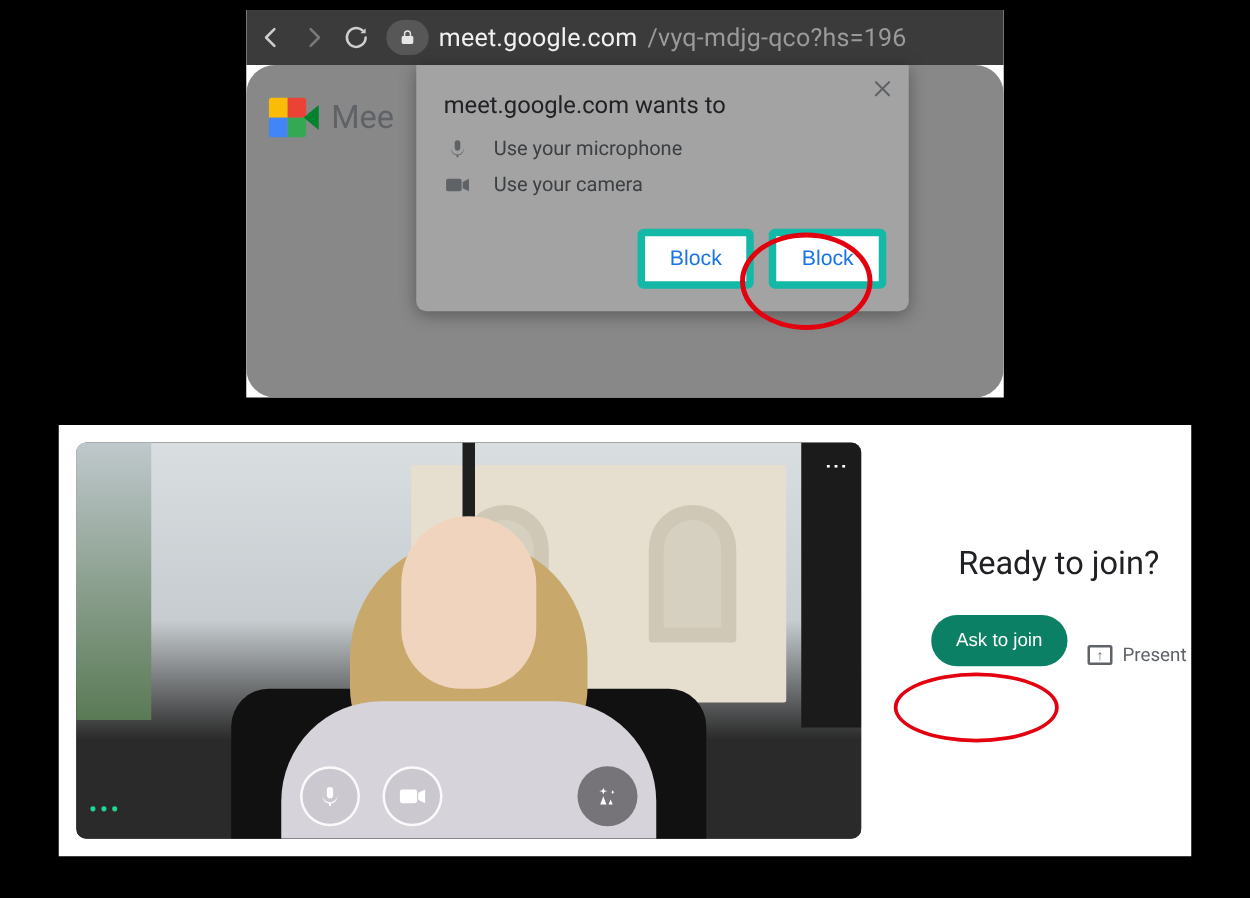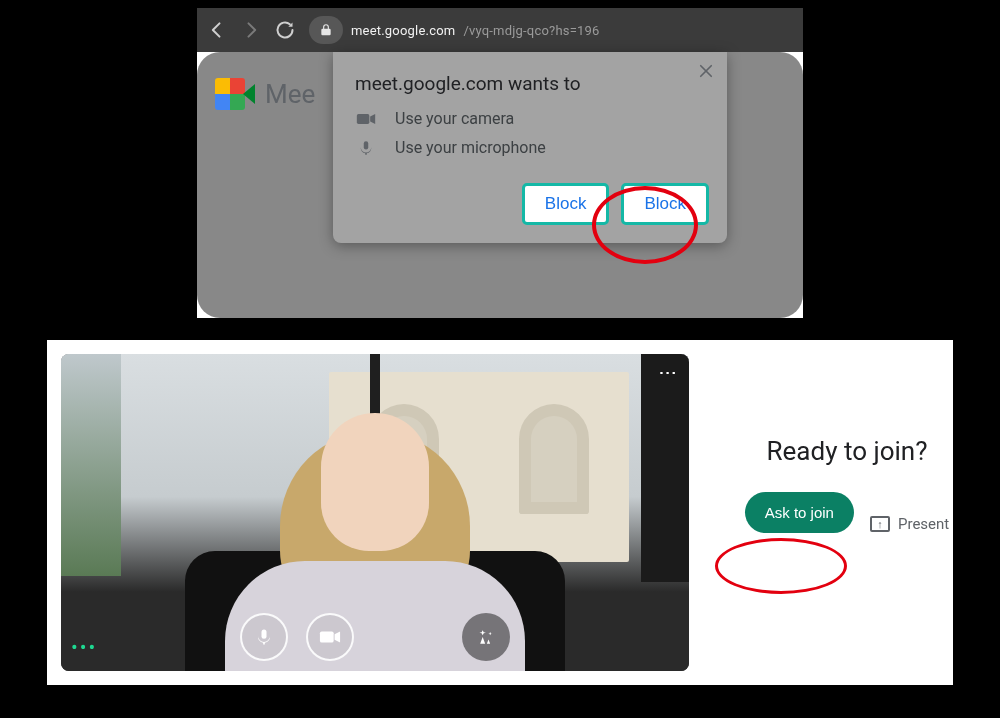--- a/index.html
+++ b/index.html
@@ -30,21 +30,21 @@
     padding: 0 10px;
   }
   .nav-icon { color: #cfcfcf; font-size: 20px; line-height: 1; }
   .nav-icon.fwd { color: #7a7a7a; }
   .url-box {
     flex: 1;
     display: flex;
     align-items: center;
     gap: 8px;
     color: #cfcfcf;
-    font-size: 13px;
+    font-size: 20px;
     letter-spacing: .2px;
     overflow: hidden;
     white-space: nowrap;
   }
   .lock-wrap {
     width: 34px; height: 28px;
     background: #575757;
     border-radius: 14px;
     display: flex; align-items: center; justify-content: center;
     color: #e6e6e6;
@@ -100,21 +100,21 @@
   .perm-title { font-size: 19px; color: #202124; margin-bottom: 14px; }
   .perm-row {
     display: flex; align-items: center; gap: 18px;
     font-size: 16px; color: #3c4043; margin: 10px 0;
   }
   .perm-icon { width: 22px; color: #5f6368; display: flex; justify-content: center; }
   .perm-actions {
     display: flex; justify-content: flex-end; gap: 12px; margin-top: 26px;
   }
   .perm-btn {
-    border: 3px solid #14b8a6; background: #fff;
+    border: 6px solid #14b8a6; background: #fff;
     border-radius: 5px; padding: 8px 20px;
     font-size: 17px; color: #1a73e8; cursor: pointer;
     font-weight: 500;
   }
   .annot-ellipse-top {
     position: absolute;
     left: 259px; top: 134px;
     width: 106px; height: 78px;
     border: 4px solid #e3000f;
     border-radius: 50%;
@@ -306,36 +306,36 @@
       <span class="perm-close">
         <svg width="18" height="18" viewBox="0 0 24 24" stroke="currentColor" stroke-width="2.2" stroke-linecap="round">
             <line x1="5" y1="5" x2="19" y2="19"></line>
             <line x1="19" y1="5" x2="5" y2="19"></line>
           </svg>
       </span>
       <div class="perm-title">meet.google.com wants to</div>
 
       <div class="perm-row">
         <span class="perm-icon">
+          <svg width="18" height="18" viewBox="0 0 24 24" fill="currentColor">
+              <path d="M12 14a3 3 0 0 0 3-3V6a3 3 0 0 0-6 0v5a3 3 0 0 0 3 3z"></path>
+              <path d="M19 11a7 7 0 0 1-14 0h2a5 5 0 0 0 10 0zM11 21h2v-2.08A7 7 0 0 0 19 11h-2a5 5 0 0 1-10 0H5a7 7 0 0 0 6 7.92z"></path>
+            </svg>
+        </span>
+        <span>Use your microphone</span>
+      </div>
+
+      <div class="perm-row">
+        <span class="perm-icon">
           <svg width="20" height="14" viewBox="0 0 24 16" fill="currentColor">
               <rect x="1" y="2" width="15" height="12" rx="2"></rect>
               <polygon points="17,5 23,2 23,14 17,11"></polygon>
             </svg>
         </span>
         <span>Use your camera</span>
-      </div>
-
-      <div class="perm-row">
-        <span class="perm-icon">
-          <svg width="18" height="18" viewBox="0 0 24 24" fill="currentColor">
-              <path d="M12 14a3 3 0 0 0 3-3V6a3 3 0 0 0-6 0v5a3 3 0 0 0 3 3z"></path>
-              <path d="M19 11a7 7 0 0 1-14 0h2a5 5 0 0 0 10 0zM11 21h2v-2.08A7 7 0 0 0 19 11h-2a5 5 0 0 1-10 0H5a7 7 0 0 0 6 7.92z"></path>
-            </svg>
-        </span>
-        <span>Use your microphone</span>
       </div>
 
       <div class="perm-actions">
         <button class="perm-btn">Block</button>
         <button class="perm-btn">Block</button>
       </div>
 
       <div class="annot-ellipse-top"></div>
     </div>
   </div>

